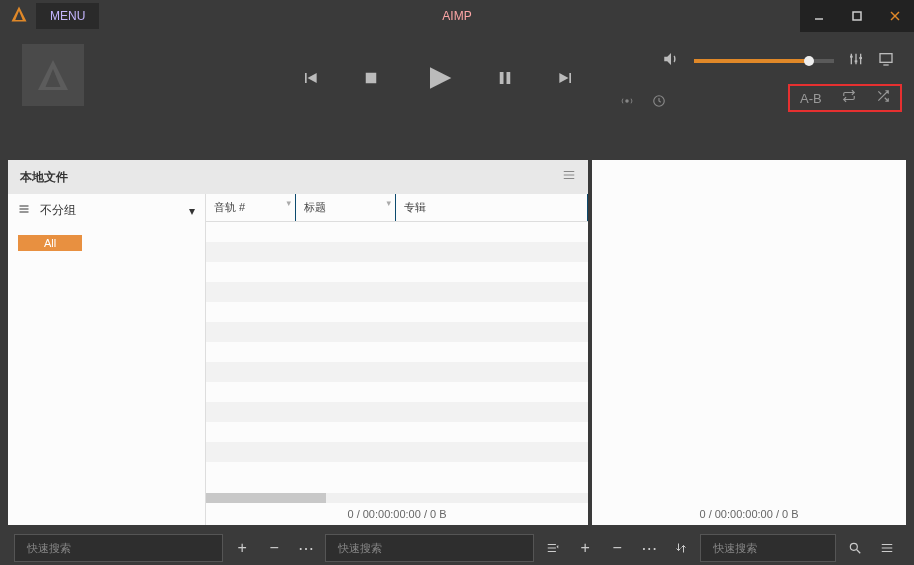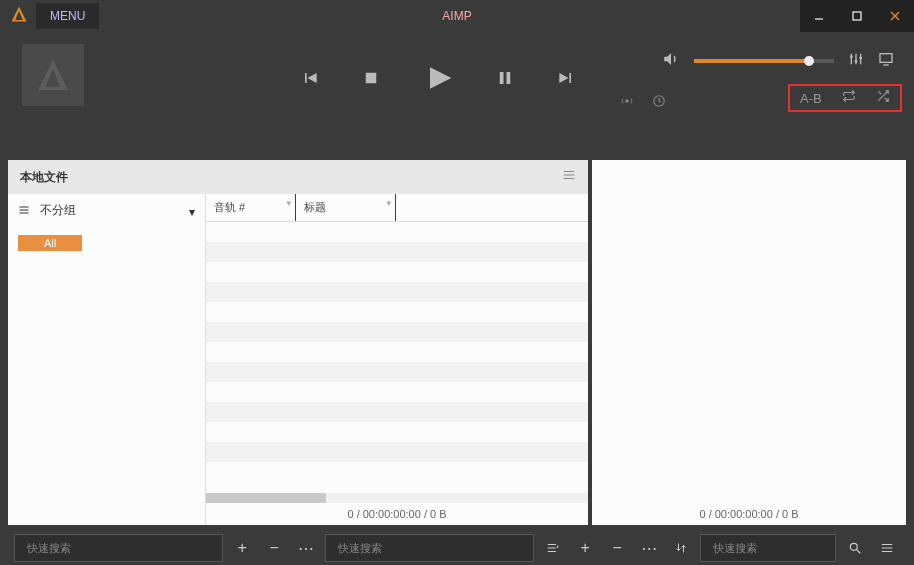--- a/index.html
+++ b/index.html
@@ -23,21 +23,21 @@
 .red-box { position: absolute; right: 12px; top: 52px; width: 114px; height: 28px; border: 2px solid #e63030; display: flex; align-items: center; justify-content: space-around; }
 .ab-label { color: #999; font-size: 13px; }
 .content { position: absolute; top: 160px; left: 8px; right: 8px; bottom: 40px; display: flex; gap: 4px; }
 .left-panel { width: 580px; background: #fcfcfc; display: flex; flex-direction: column; }
 .right-panel { flex: 1; background: #fcfcfc; display: flex; flex-direction: column; }
 .panel-header { height: 34px; background: #e8e8e8; display: flex; align-items: center; padding: 0 12px; }
 .panel-title { font-size: 12px; color: #333; font-weight: bold; }
 .panel-icons { margin-left: auto; display: flex; gap: 10px; }
 .left-body { display: flex; flex: 1; overflow: hidden; }
 .sidebar { width: 198px; border-right: 1px solid #ddd; }
-.group-row { display: flex; align-items: flex-end; padding: 8px 10px; gap: 10px; font-size: 12px; color: #333; }
+.group-row { display: flex; align-items: center; padding: 8px 10px; gap: 10px; font-size: 12px; color: #333; }
 .all-tag { display: inline-block; background: #e89040; color: #fff; font-size: 11px; padding: 2px 26px; margin: 8px 10px; }
 .grid-area { flex: 1; display: flex; flex-direction: column; position: relative; }
 .grid-head { display: flex; height: 28px; border-bottom: 1px solid #ddd; }
 .grid-col { font-size: 11px; color: #444; padding: 6px 8px; border-right: 1px solid #0c4a6e; position: relative; }
 .filter-mark { position: absolute; right: 4px; top: 4px; font-size: 9px; color: #aaa; }
 .grid-rows { flex: 1; overflow: auto; }
 .grid-row { height: 20px; }
 .grid-row:nth-child(even) { background: #f2f2f2; }
 .hscroll { height: 10px; background: #f0f0f0; position: relative; }
 .hscroll-thumb { position: absolute; left: 0; width: 120px; height: 100%; background: #c8c8c8; }
@@ -163,20 +163,21 @@
               </svg></span>
           <span>不分组</span>
           <span style="margin-left:auto">▾</span>
         </div>
         <span class="all-tag">All</span>
       </div>
       <div class="grid-area">
         <div class="grid-head">
           <div class="grid-col" style="width:90px"><span>音轨 #</span><span class="filter-mark">▾</span></div>
           <div class="grid-col" style="width:100px"><span>标题</span><span class="filter-mark">▾</span></div>
+          <div class="grid-col" style="flex:1">专辑</div>
         </div>
         <div class="grid-rows">
           <div class="grid-row"></div>
           <div class="grid-row"></div>
           <div class="grid-row"></div>
           <div class="grid-row"></div>
           <div class="grid-row"></div>
           <div class="grid-row"></div>
           <div class="grid-row"></div>
           <div class="grid-row"></div>

